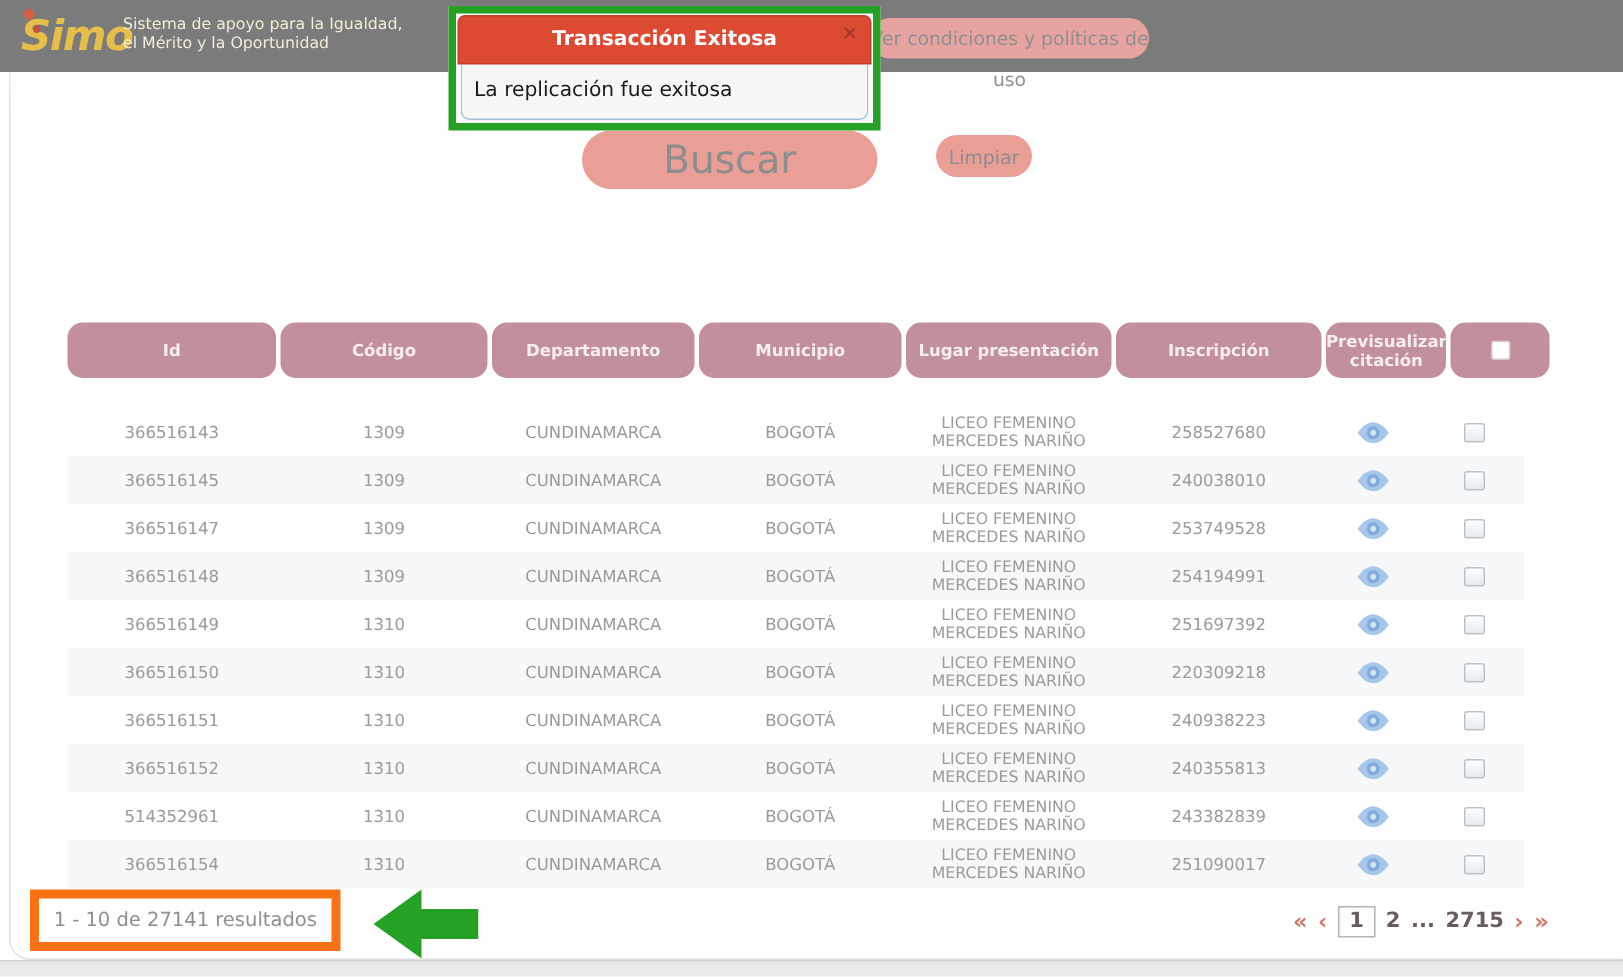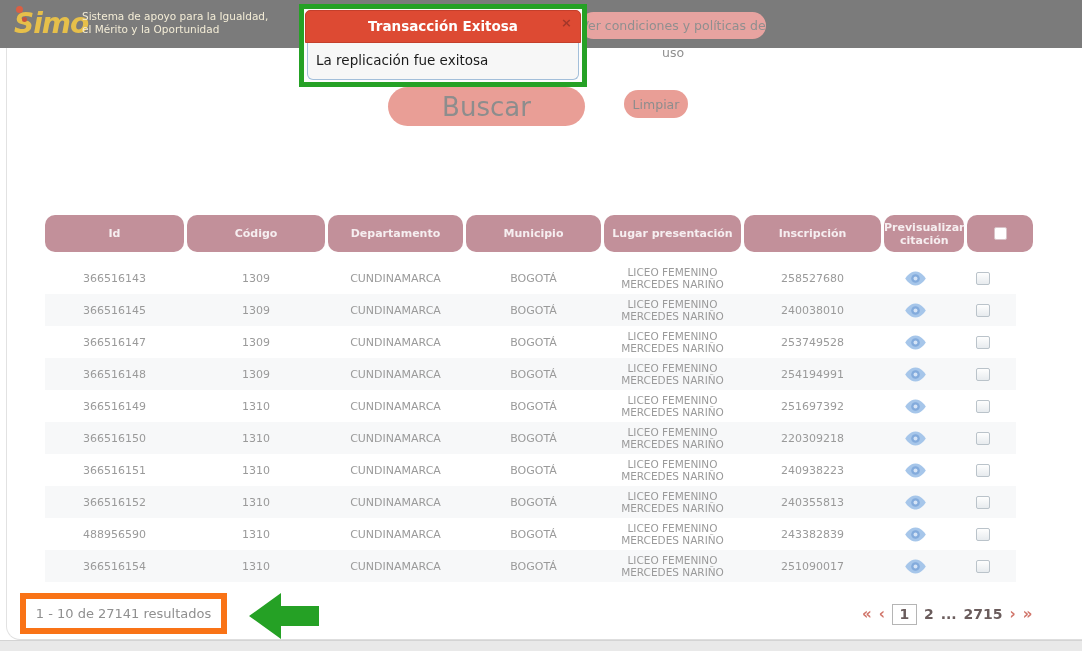--- a/index.html
+++ b/index.html
@@ -41,21 +41,21 @@
   .btn { border:none; cursor:pointer; font-family:inherit; color:#8d8d8d; background:#e99e96; }
   .btn-buscar { position:absolute; left:388px; top:87px; width:197px; height:39px;
     border-radius:20px; font-size:26px; z-index:10; }
   .btn-limpiar { position:absolute; left:624px; top:90px; width:64px; height:28px;
     border-radius:14px; font-size:12.5px; z-index:10; }
 
   
   .thead { position:absolute; left:45px; top:215px; width:971px; display:flex; gap:3px; z-index:2;align-items:center; }
   .th { height:37px; background:#c2909a; border-radius:10px; color:#f6eef0; font-size:11px; font-weight:bold;
     display:flex; align-items:center; justify-content:center; text-align:center; line-height:13px; }
-  .tbody { position:absolute; left:45px; top:252px; width:971px; padding-top:10px; z-index:2; }
+  .tbody { position:absolute; left:45px; top:252px; width:971px; padding-top:20px; z-index:2; }
   .row { display:flex; gap:3px; height:32px; align-items:center; }
   .row:nth-child(even) { background:#f7f8f9; }
   .td { display:flex; align-items:center; justify-content:center; text-align:center;
     color:#9a9a9a; font-size:11px; height:100%; }
   .td.c-lugar { font-size:10.5px; line-height:12px; }
   .td.c-lugar span { display:inline-block; max-width:122px; }
   .w-id{flex:0 0 139px} .w-cod{flex:0 0 138px} .w-dep{flex:0 0 135px} .w-mun{flex:0 0 135px}
   .w-lug{flex:0 0 137px} .w-ins{flex:0 0 137px} .w-eye{flex:0 0 63px} .w-chk{flex:0 0 66px}
 
   .eye { display:inline-block; width:23px; height:15px; cursor:pointer; }
@@ -290,21 +290,21 @@
             <circle cx="12" cy="8" r="4.6" fill="#83abdc"></circle>
             <circle cx="12" cy="8" r="2.1" fill="#d4e3f6"></circle>
           </svg>
         </span>
       </div>
       <div class="td w-chk">
         <span class="checkbox"></span>
       </div>
     </div>
       <div class="row">
-      <div class="td w-id">488956590</div>
+      <div class="td w-id">514352961</div>
       <div class="td w-cod">1310</div>
       <div class="td w-dep">CUNDINAMARCA</div>
       <div class="td w-mun">BOGOTÁ</div>
       <div class="td w-lug c-lugar">
         <span>LICEO FEMENINO MERCEDES NARIÑO</span>
       </div>
       <div class="td w-ins">243382839</div>
       <div class="td w-eye">
         <span class="eye">
           <svg viewBox="0 0 24 16" width="23" height="15" aria-hidden="true">

